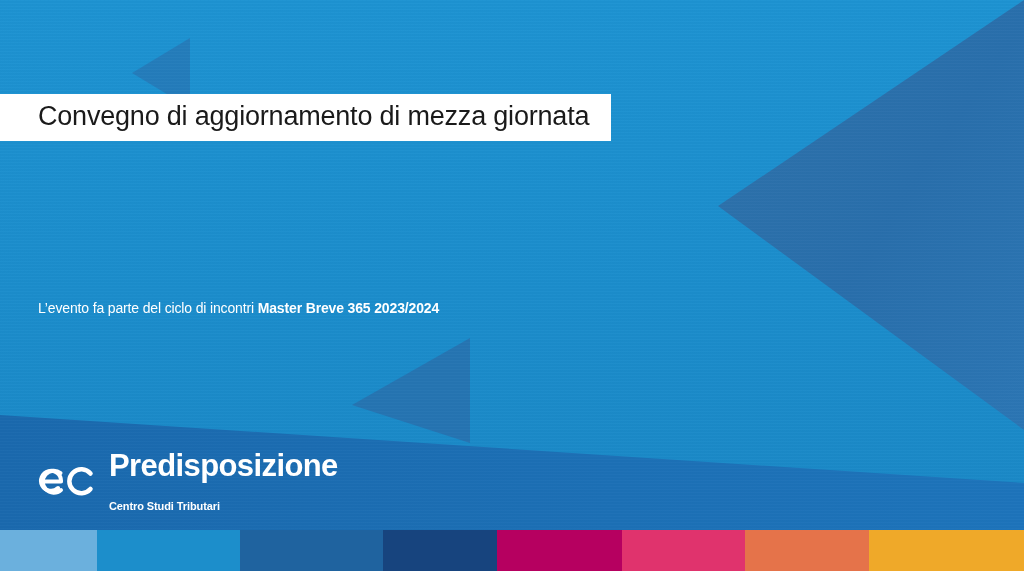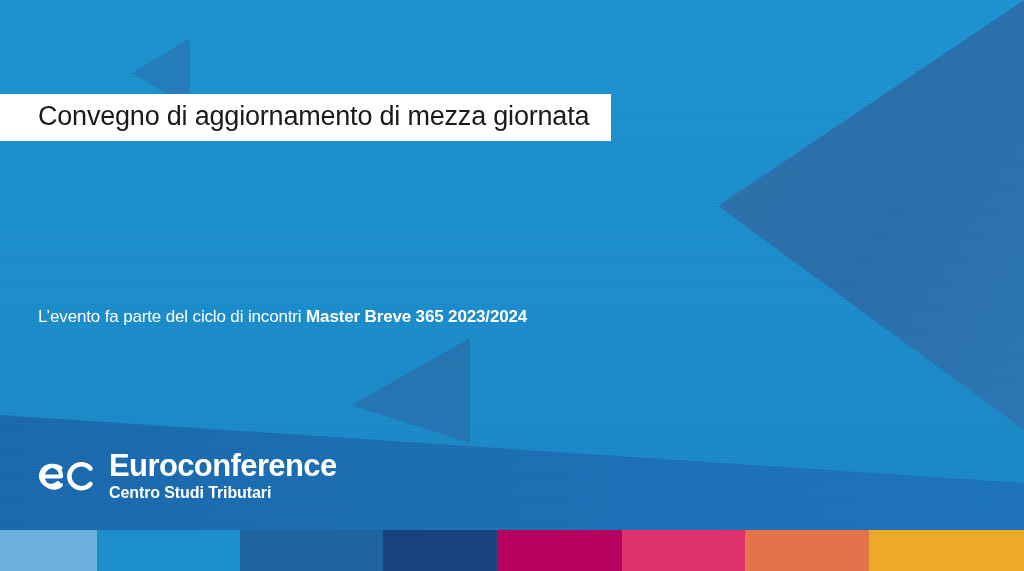--- a/index.html
+++ b/index.html
@@ -91,23 +91,23 @@
     text-shadow: 0 1px 0 rgba(0,0,0,0.04);
   }
   .headline .line {
     display: block;
     white-space: nowrap;
   }
 
   .subline {
     position: absolute;
     left: 38px;
-    top: 307px;
-    color: #ffffff;
-    font-size: 17px;
+    top: 300px;
+    color: #ffffff;
+    font-size: 14px;
     font-weight: 400;
     letter-spacing: -0.15px;
     white-space: nowrap;
   }
   .subline b {
     font-weight: bold;
   }
 
   
   .logo {
@@ -132,24 +132,24 @@
   }
   .logo-name {
     color: #ffffff;
     font-size: 31px;
     font-weight: bold;
     letter-spacing: -0.6px;
     line-height: 1;
   }
   .logo-tagline {
     color: #ffffff;
-    font-size: 16px;
+    font-size: 11px;
     font-weight: bold;
     letter-spacing: -0.1px;
-    margin-top: 4px;
+    margin-top: 20px;
     line-height: 1;
   }
 
   
   .colorbar {
     position: absolute;
     left: 0;
     bottom: 0;
     width: 1024px;
     height: 41px;
@@ -212,21 +212,21 @@
       <svg class="logo-mark" viewBox="0 0 120 84">
 
         <path d="M46 42 A20 20 0 1 0 40 56" fill="none" stroke="#ffffff" stroke-width="8" stroke-linecap="round"></path>
         <path d="M13 43 L46 43" fill="none" stroke="#ffffff" stroke-width="8" stroke-linecap="round"></path>
 
         <path d="M45 26 A22 22 0 1 0 46 60" fill="none" stroke="#ffffff" stroke-width="8" stroke-linecap="round"></path>
 
         <path d="M105 27 A24 24 0 1 0 105 58" fill="none" stroke="#ffffff" stroke-width="9" stroke-linecap="round"></path>
       </svg>
       <div class="logo-text">
-        <div class="logo-name">Euroconference</div>
+        <div class="logo-name">Predisposizione</div>
         <div class="logo-tagline">Centro Studi Tributari</div>
       </div>
     </div>
 
   </div>
 
   <div class="colorbar">
       <div class="seg" style="background: rgb(107, 176, 221); width: 97px;"></div>
       <div class="seg" style="background: rgb(28, 142, 203); width: 143px;"></div>
       <div class="seg" style="background: rgb(31, 99, 159); width: 143px;"></div>

